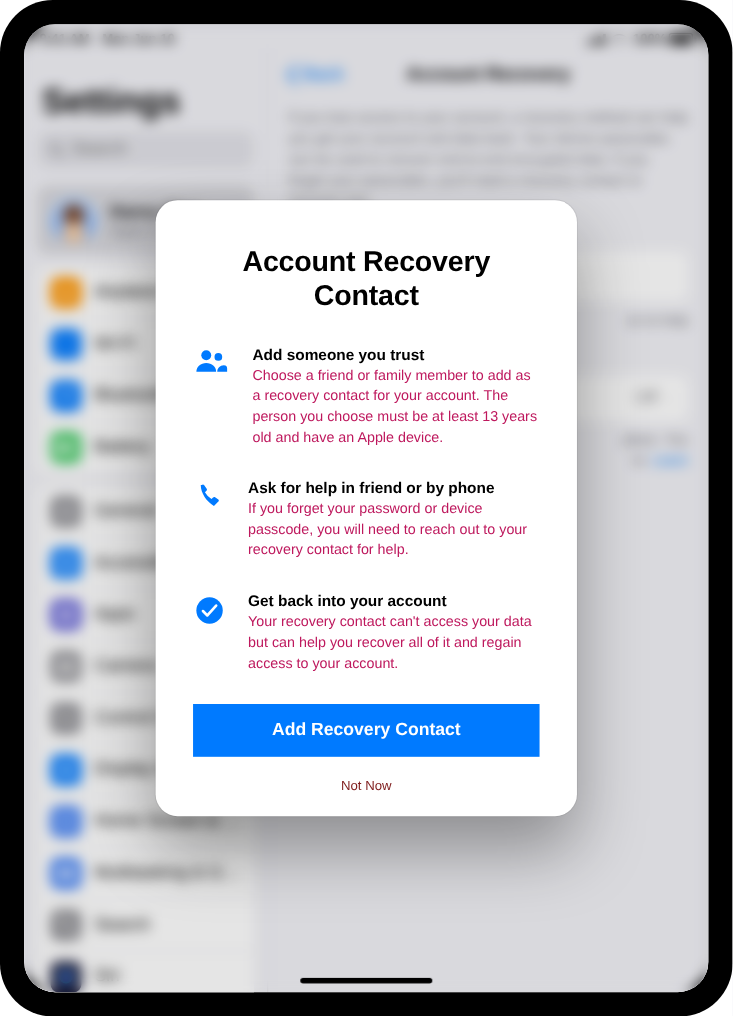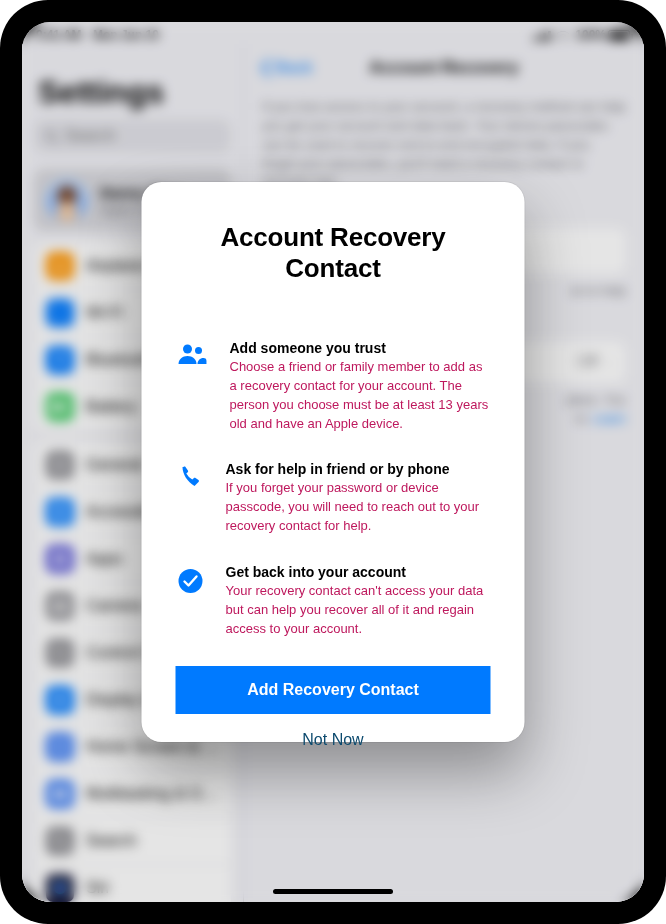--- a/index.html
+++ b/index.html
@@ -68,30 +68,30 @@
   .chev { color:#c6c6cb; margin-left:6px;}
   .link { color:#007aff; }
   .blurshade { position:absolute; inset:0; backdrop-filter: blur(6px); background:rgba(0,0,0,.10); }
 
   
   .modal { position:absolute; left:50%; top:50%; transform:translate(-50%,-50%);
            width: 383px; height: 560px; background:#fff; border-radius:20px;
            box-shadow: 0 30px 60px rgba(0,0,0,.35), 0 0 0 1px rgba(0,0,0,.06);
            padding: 40px 34px 28px; display:flex; flex-direction:column;}
   .modal h2 { font-size:26px; font-weight:700; text-align:center; color:#000; letter-spacing:-.2px;}
-  .feat-list { margin-top: 56px; }
+  .feat-list { margin-top: 30px; }
   .feat { display:flex; gap:20px; margin-bottom:28px; align-items:flex-start;}
   .feat-icn { width:38px; display:flex; justify-content:center; padding-top:2px;}
   .feat-icn svg { display:block; }
   .feat-txt .t { font-size:14px; font-weight:600; color:#000; margin-bottom:2px;}
   .feat-txt .d { font-size:13px; color:#be185d; line-height:1.45; }
   .modal-actions { margin-top:auto; }
   .btn-primary { width:100%; height:48px; background:#007aff; color:#fff; border:none; border-radius:0;
                  font-size:16px; font-weight:600; cursor:pointer;}
-  .btn-secondary { width:100%; height:40px; background:transparent; color:#0c4a6e; border:none; font-size:16px; font-weight:500; margin-top:6px; cursor:pointer;}
+  .btn-secondary { width:100%; height:40px; background:transparent; color:#7f1d1d; border:none; font-size:12px; font-weight:500; margin-top:6px; cursor:pointer;}
 
   .home-indicator{position:absolute;bottom:8px;left:50%;transform:translateX(-50%);width:120px;height:5px;background:#000;border-radius:3px;}
 </style>
 </head>
 <body>
 
 <div class="device">
   <div class="screen">
 
     <div class="statusbar">

